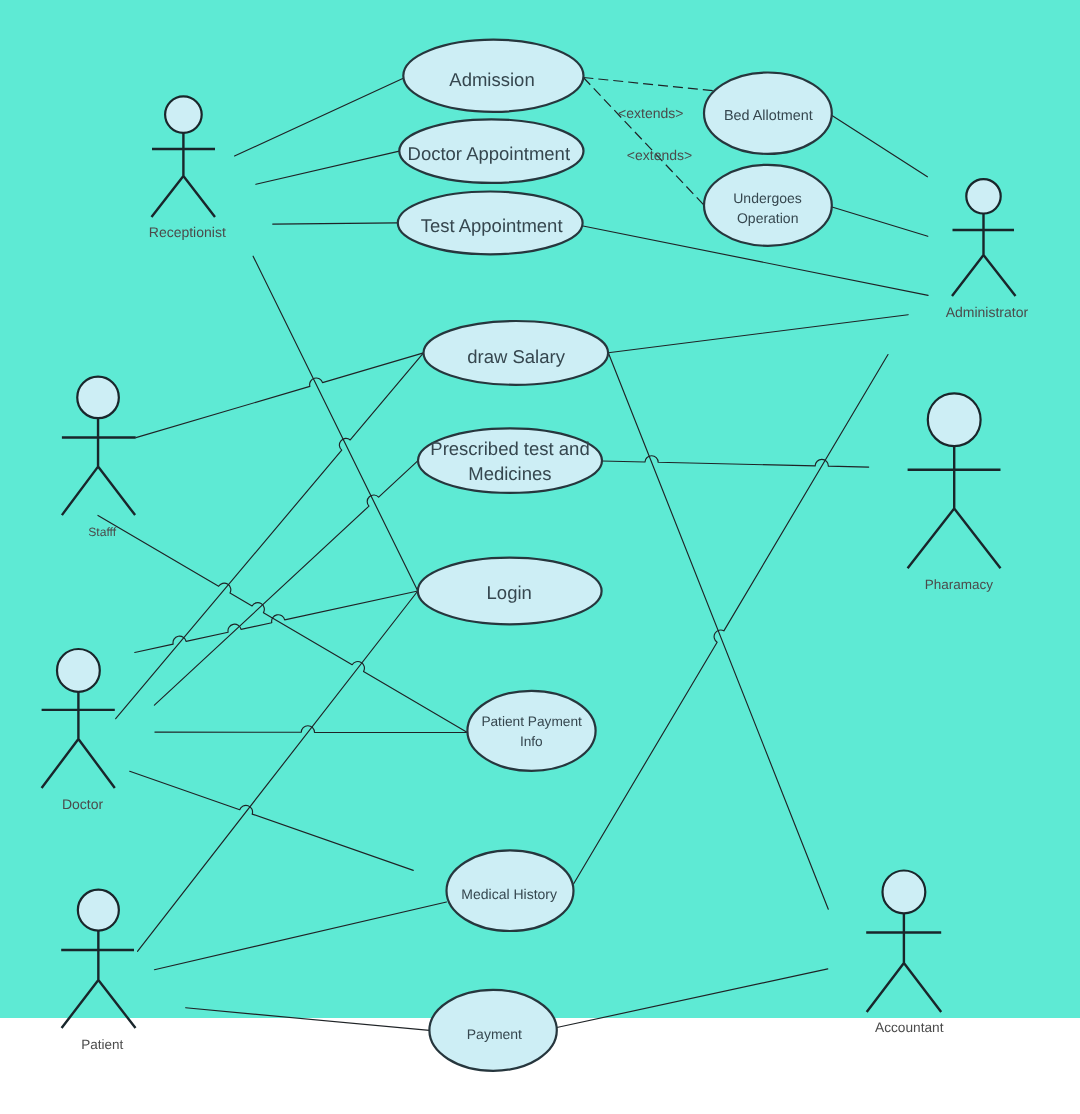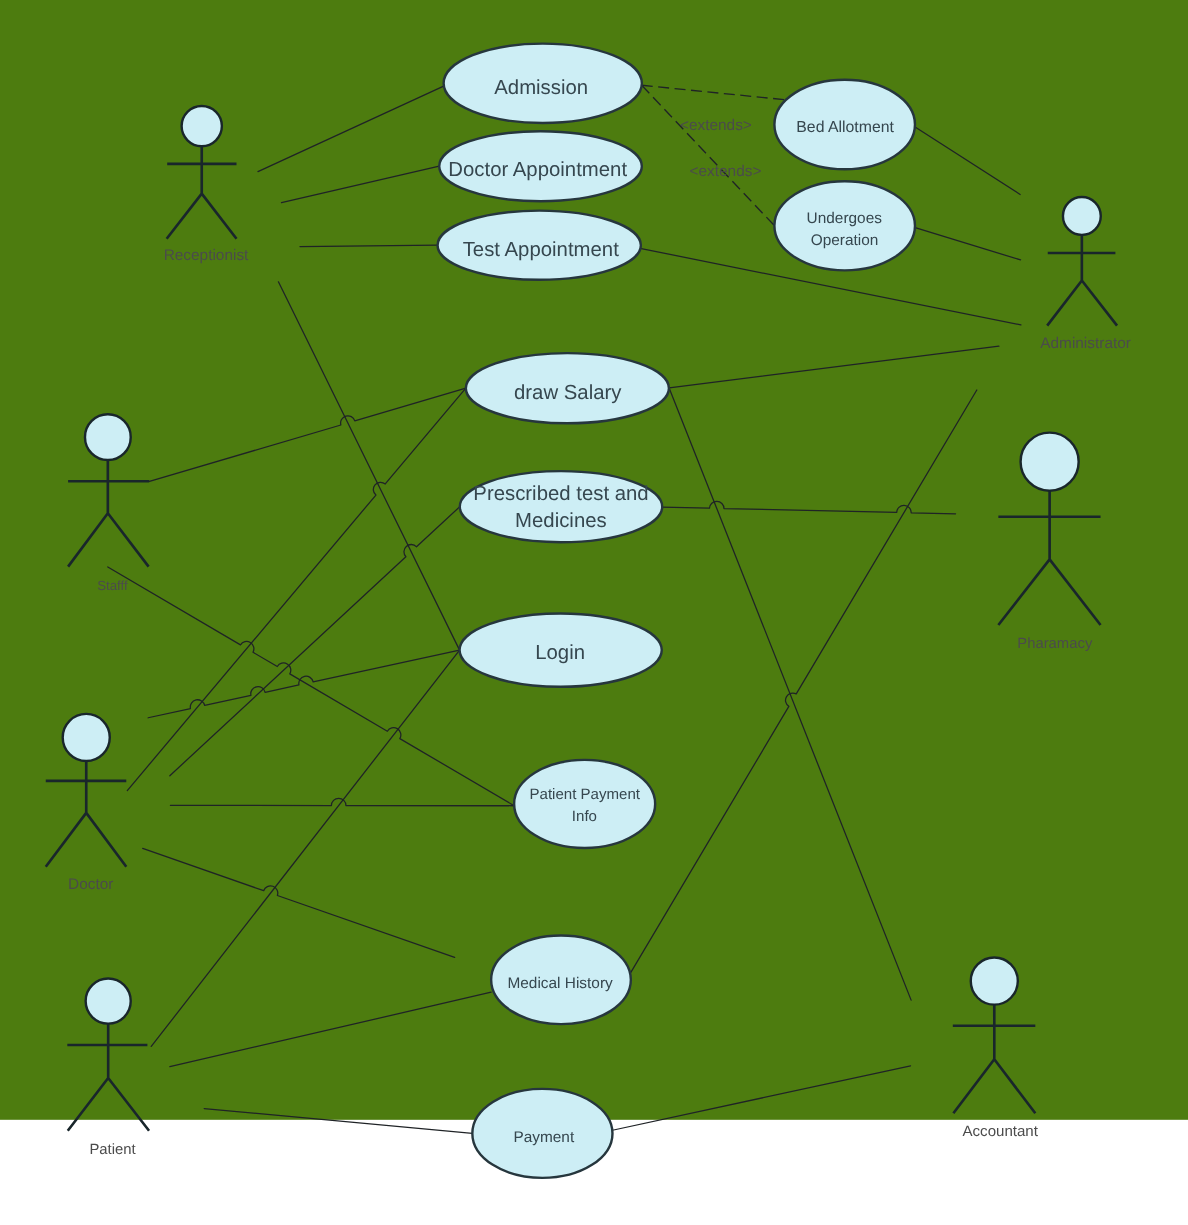--- a/index.html
+++ b/index.html
@@ -1,18 +1,18 @@
 <!DOCTYPE html>
 <html><head>
 <meta charset="utf-8">
 <title>Use Case Diagram</title>
 <style>
   html,body{margin:0;padding:0;background:#ffffff;}
   body{width:1080px;height:1114px;overflow:hidden;font-family:"Liberation Sans",sans-serif;-webkit-font-smoothing:antialiased;text-rendering:geometricPrecision;}
-  #canvas{position:relative;width:1080px;height:1018px;background:#4d7c0f;}
+  #canvas{position:relative;width:1080px;height:1018px;background:#5eead4;}
   svg#diagram{position:absolute;left:0;top:0;width:1080px;height:1114px;display:block;shape-rendering:geometricPrecision;}
   svg text{text-rendering:geometricPrecision;filter:opacity(1);}
   .uc-ellipse{stroke-width:2.2;}
   .uc-text{text-anchor:middle;font-family:"Liberation Sans",sans-serif;}
   .actor-shape{fill:none;stroke-width:2.4;stroke-linecap:butt;}
   .actor-head{stroke-width:2.2;}
   .actor-label{text-anchor:middle;font-family:"Liberation Sans",sans-serif;}
   .conn{fill:none;stroke-width:1.15;stroke-linecap:round;stroke-linejoin:round;}
   .conn-dashed{fill:none;stroke-width:1.2;stroke-dasharray:10 5;stroke-linecap:butt;}
   .stereotype{text-anchor:middle;font-family:"Liberation Sans",sans-serif;}

